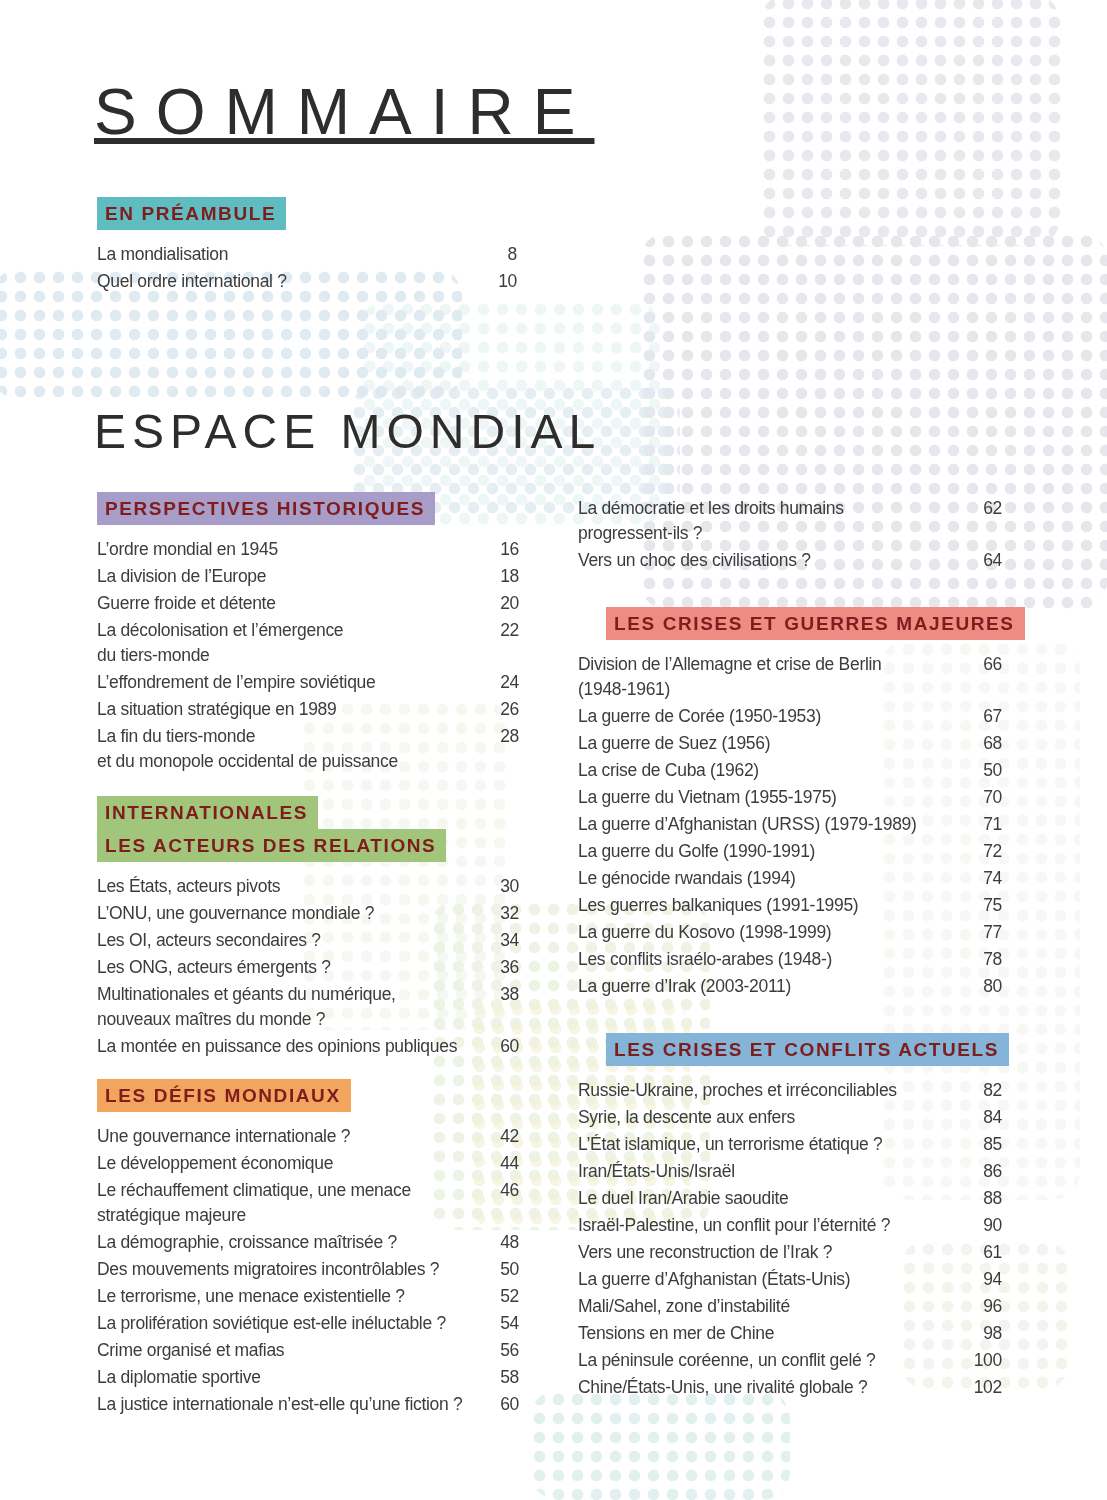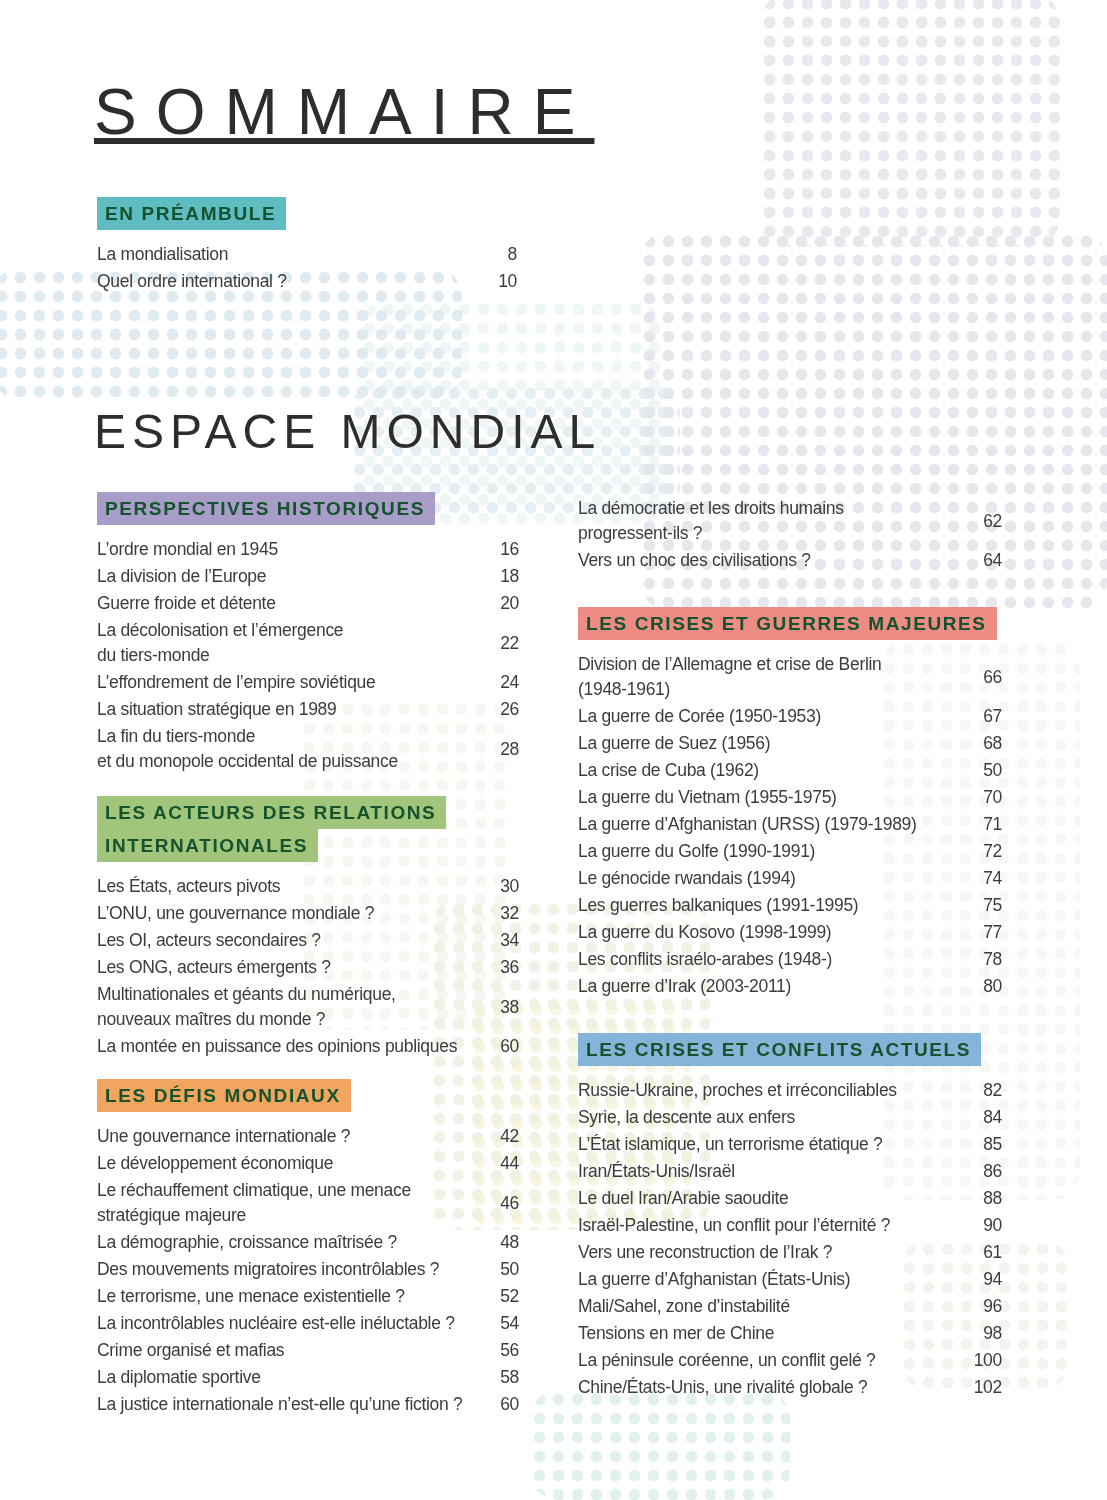--- a/index.html
+++ b/index.html
@@ -23,41 +23,41 @@
     color:#2e2d2c;font-weight:400;white-space:nowrap;
   }
   #page-title{top:80px;font-size:64px;letter-spacing:19px;text-decoration:underline;}
   #part-title{top:408px;font-size:48px;letter-spacing:6px;}
   .col{position:absolute;top:492px;width:422px;}
   #preambule-block{position:absolute;left:97px;top:197px;width:420px;}
   #left-col{left:97px;}
   #right-col{left:578px;width:424px;}
   .hdr{margin:0 0 12px 0;}
   .hdr-line{
-    display:table;color:#14532d;font-weight:700;font-size:19px;
+    display:table;color:#7f1d1d;font-weight:700;font-size:19px;
     letter-spacing:1.6px;line-height:1;padding:7px 10px 7px 8px;
     white-space:nowrap;
   }
   .c-teal  {background:#5fbdc1;}
   .c-purple{background:#a89cc8;}
   .c-green {background:#a2c57c;}
   .c-orange{background:#f2a55e;}
   .c-salmon{background:#ee8c84;}
   .c-blue  {background:#84b4d8;}
   .items{display:block;}
   .row{
-    display:flex;align-items:center;
+    display:flex;align-items:flex-start;
     font-size:17.5px;letter-spacing:-0.3px;line-height:25px;
     margin-bottom:2px;
   }
   .row .t{white-space:pre-line;}
   .row .p{margin-left:auto;padding-left:6px;text-align:right;min-width:24px;}
   .mt-sec1{margin-top:22px;}
   .mt-sec2{margin-top:20px;text-align:center;}
-  .mt-sec3{margin-top:34px;}
+  .mt-sec3{margin-top:34px;margin-left:28px;}
   .first-block{padding-top:4px;}
 </style>
 </head>
 <body>
 
 <div class="bg">
   <div class="dots" style="--c:#e9e8ee;left:760px;top:-6px;width:300px;height:252px;"></div>
   <div class="dots" style="--c:#e4e5ec;left:640px;top:232px;width:467px;height:378px;opacity:.9;"></div>
   <div class="dots" style="--c:#dfe9f1;left:-8px;top:268px;width:470px;height:132px;opacity:.95;"></div>
   <div class="dots" style="--c:#dfeaf0;left:350px;top:384px;width:330px;height:132px;opacity:.8;"></div>
@@ -133,22 +133,22 @@
         </div>
 
         <div class="row">
           <span class="t">La fin du tiers-monde
 et du monopole occidental de puissance</span>
           <span class="p">28</span>
         </div>
       </div>
 
     <div class="hdr mt-sec1">
+      <span class="hdr-line c-green">INTERNATIONALES</span>
       <span class="hdr-line c-green">LES ACTEURS DES RELATIONS</span>
-      <span class="hdr-line c-green">INTERNATIONALES</span>
     </div>
     <div class="items">
 
         <div class="row">
           <span class="t">Les États, acteurs pivots</span>
           <span class="p">30</span>
         </div>
 
         <div class="row">
           <span class="t">L’ONU, une gouvernance mondiale ?</span>
@@ -207,21 +207,21 @@
           <span class="t">Des mouvements migratoires incontrôlables ?</span>
           <span class="p">50</span>
         </div>
 
         <div class="row">
           <span class="t">Le terrorisme, une menace existentielle ?</span>
           <span class="p">52</span>
         </div>
 
         <div class="row">
-          <span class="t">La incontrôlables nucléaire est-elle inéluctable ?</span>
+          <span class="t">La prolifération soviétique est-elle inéluctable ?</span>
           <span class="p">54</span>
         </div>
 
         <div class="row">
           <span class="t">Crime organisé et mafias</span>
           <span class="p">56</span>
         </div>
 
         <div class="row">
           <span class="t">La diplomatie sportive</span>

